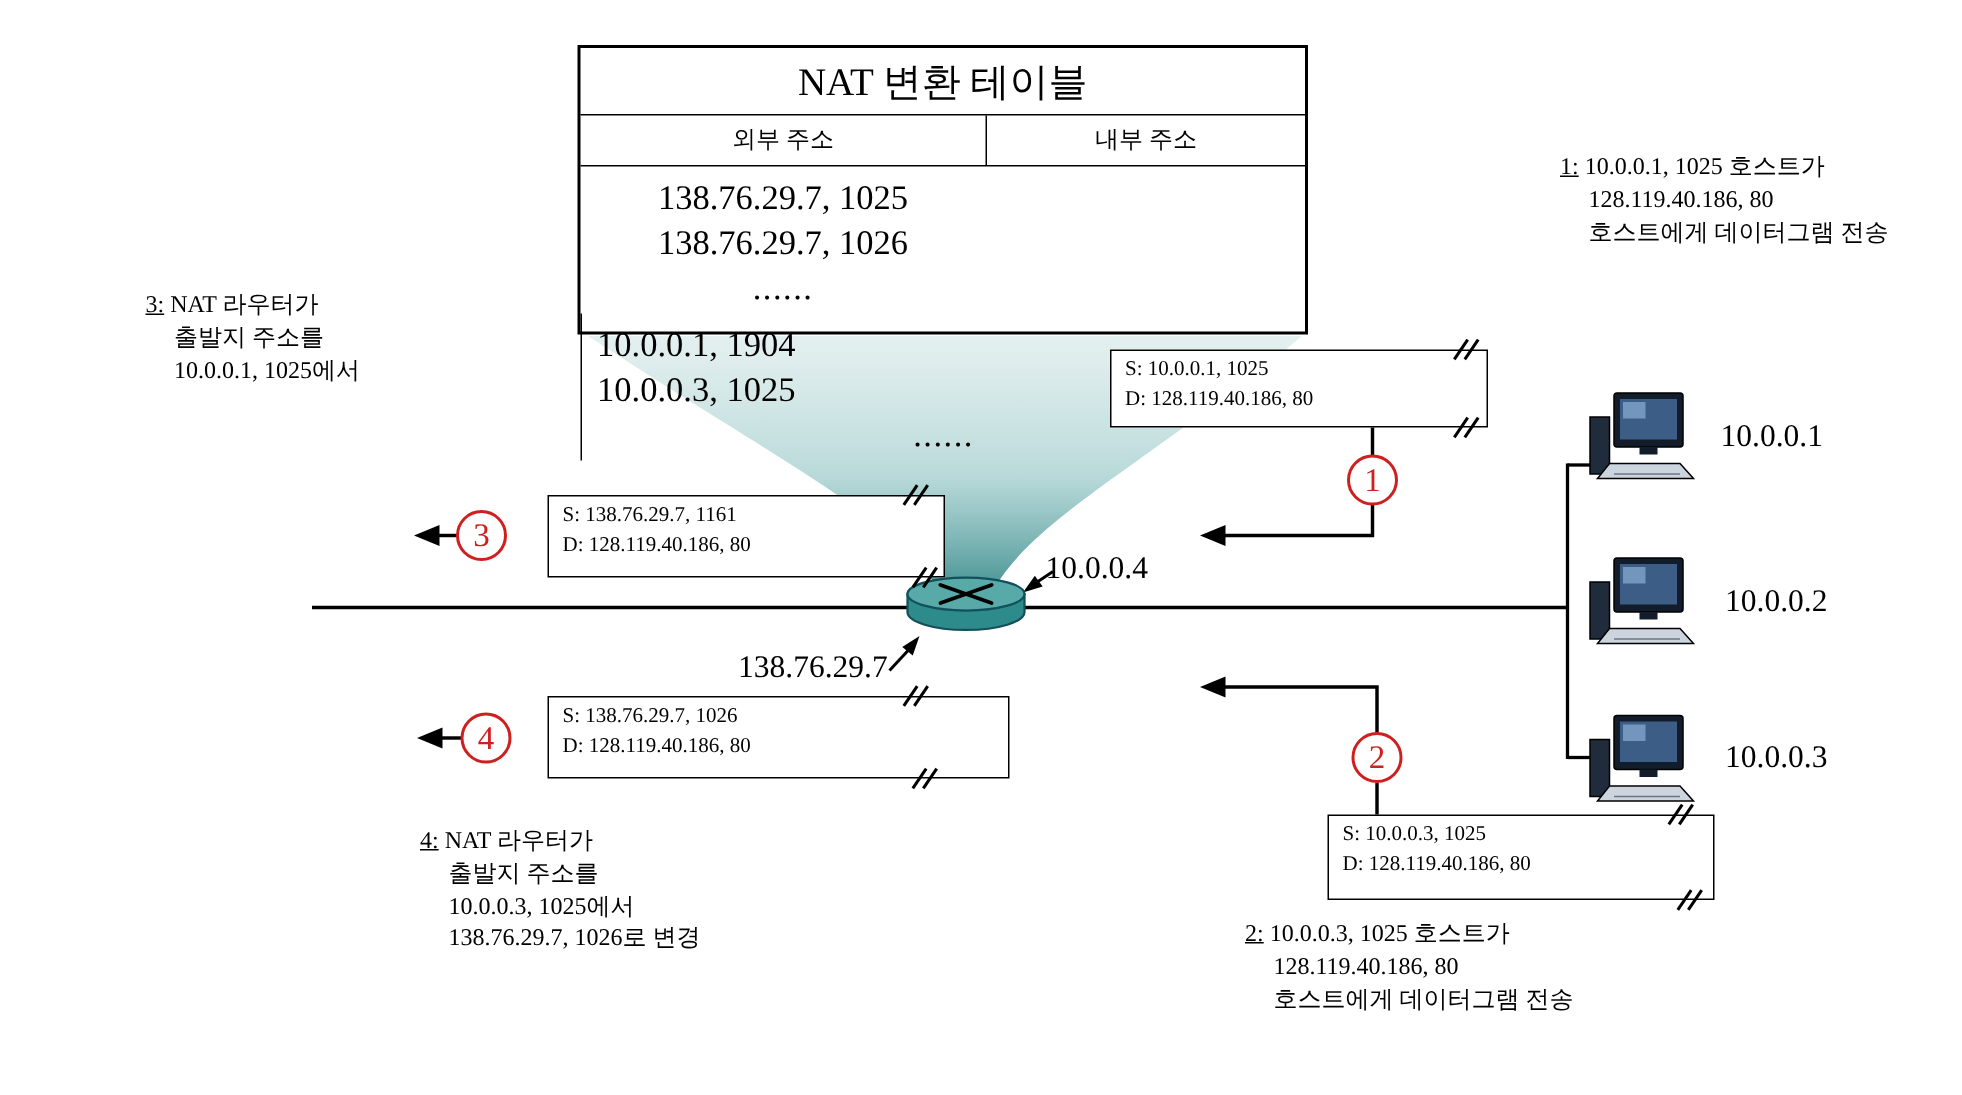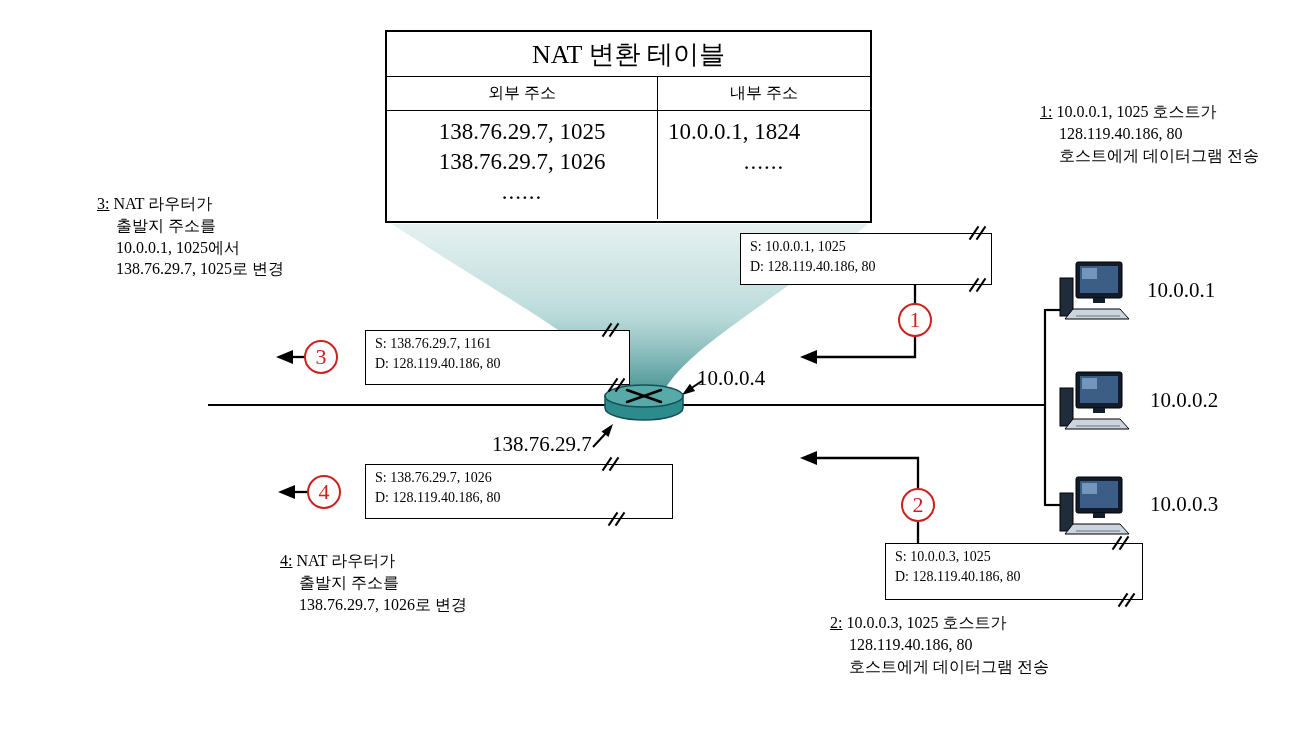--- a/index.html
+++ b/index.html
@@ -10,21 +10,21 @@
   .layer { position:absolute; left:0; top:0; }
 
   
   .nat-table { position:absolute; left:345px; top:30px; width:487px; height:193px;
                border:2px solid #000; background:#fff; }
   .nat-title { height:45px; display:flex; align-items:center; justify-content:center;
                font-size:26px; border-bottom:1.5px solid #000; }
   .nat-head { display:flex; height:34px; border-bottom:1.5px solid #000; font-size:16px; }
   .nat-head .c1 { width:270px; display:flex; align-items:center; justify-content:center; }
   .nat-head .c2 { flex:1; border-left:1.5px solid #000; display:flex; align-items:center; justify-content:center;text-align:center; }
-  .nat-body { display:flex; height:108px; }
+  .nat-body { display:flex; height:108px;flex-direction:column; }
   .nat-body .col1 { width:270px; padding-top:8px; }
   .nat-body .col2 { flex:1; border-left:1.5px solid #000; padding-top:8px; }
   .nat-cell { height:30px; font-size:23px; text-align:center; white-space:nowrap; }
   .col2 .nat-cell { text-align:left; padding-left:10px; }
   .nat-cell.center { text-align:center; padding-left:0; letter-spacing:1px; }
 
   
   .pkt { position:absolute; border:1.6px solid #000; background:#fff;
          font-size:14px; line-height:1.45; padding:3px 9px; white-space:nowrap; }
 
@@ -117,21 +117,22 @@
       <div class="c1">외부 주소</div>
       <div class="c2">내부 주소</div>
     </div>
     <div class="nat-body">
       <div class="col1">
         <div class="nat-cell">138.76.29.7, 1025</div>
         <div class="nat-cell">138.76.29.7, 1026</div>
         <div class="nat-cell center">......</div>
       </div>
       <div class="col2">
-        <div class="nat-cell">10.0.0.1, 1824</div>
+        <div class="nat-cell">10.0.0.1, 1904</div>
+        <div class="nat-cell">10.0.0.3, 1025</div>
         <div class="nat-cell center">......</div>
       </div>
     </div>
   </div>
 
   <div class="pkt" style="left:700px;top:233px;width:252px;height:52px">
     <div>S: 10.0.0.1,  1025</div>
     <div>D: 128.119.40.186, 80</div>
   </div>
   <div class="pkt" style="left:325px;top:330px;width:265px;height:55px">
@@ -188,26 +189,26 @@
   <div class="ann" style="left:1000px;top:101px">
     <div><span class="u">1:</span><span> 10.0.0.1, 1025 호스트가</span></div>
     <div class="ind">128.119.40.186, 80</div>
     <div class="ind">호스트에게 데이터그램 전송</div>
   </div>
 
   <div class="ann" style="left:57px;top:193px">
     <div><span class="u">3:</span><span> NAT 라우터가</span></div>
     <div class="ind">출발지 주소를</div>
     <div class="ind">10.0.0.1, 1025에서</div>
-    <div class="ind">138.76.29.7, 1025로 변경</div>
   </div>
 
   <div class="ann" style="left:240px;top:550px">
     <div><span class="u">4:</span><span> NAT 라우터가</span></div>
     <div class="ind">출발지 주소를</div>
+    <div class="ind">10.0.0.3, 1025에서</div>
     <div class="ind">138.76.29.7, 1026로 변경</div>
   </div>
 
   <div class="ann" style="left:790px;top:612px">
     <div><span class="u">2:</span><span> 10.0.0.3, 1025 호스트가</span></div>
     <div class="ind">128.119.40.186, 80</div>
     <div class="ind">호스트에게 데이터그램 전송</div>
   </div>
 
   <div class="iplabel" style="left:657px;top:366px">10.0.0.4</div>

